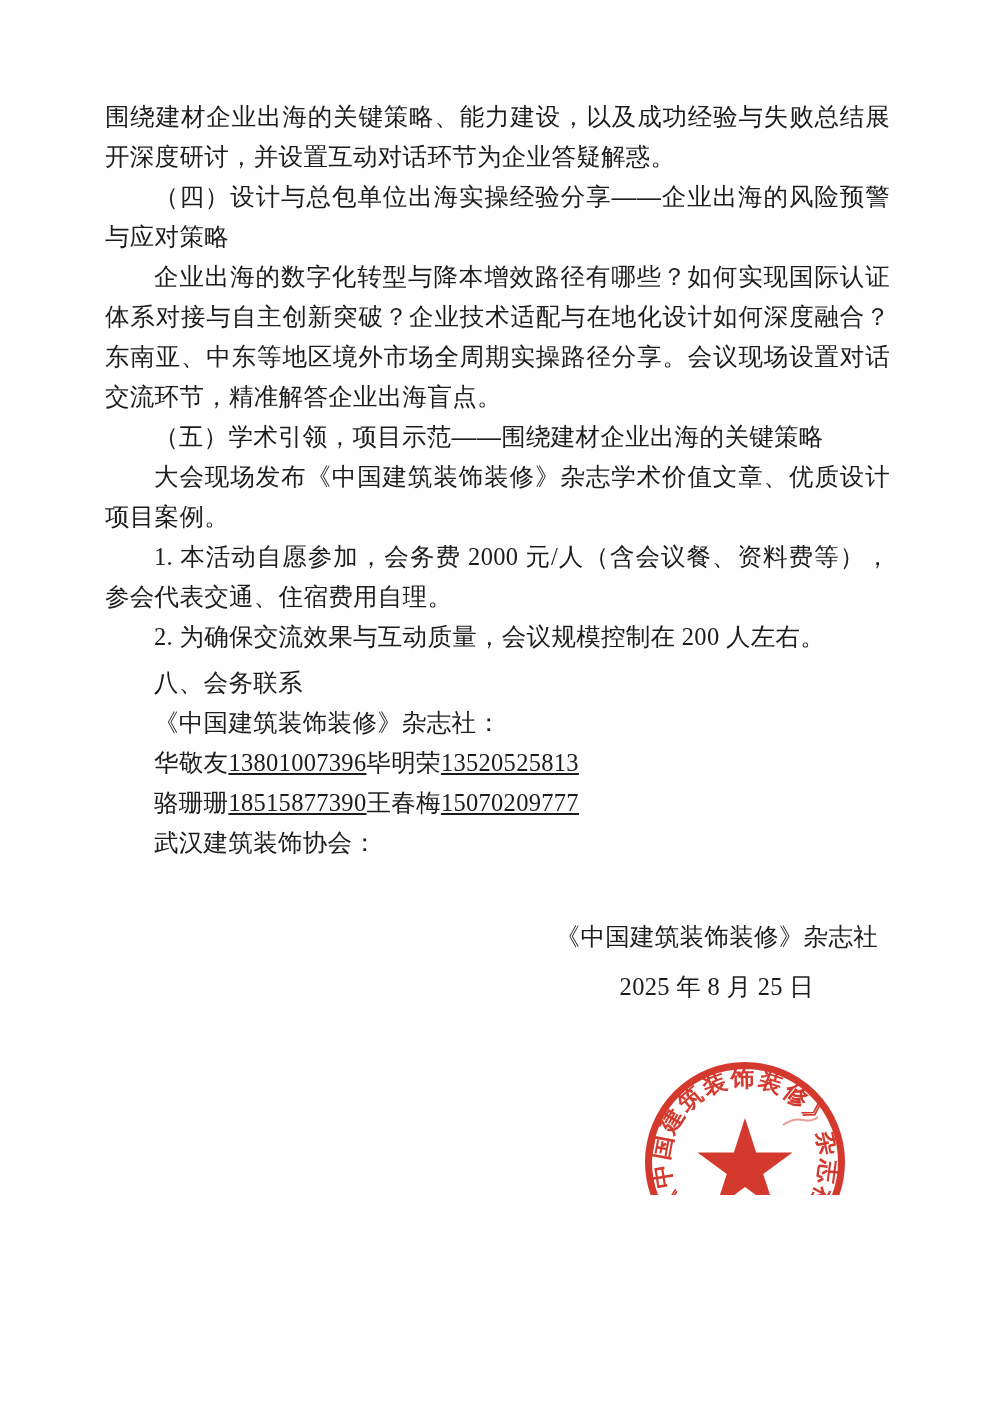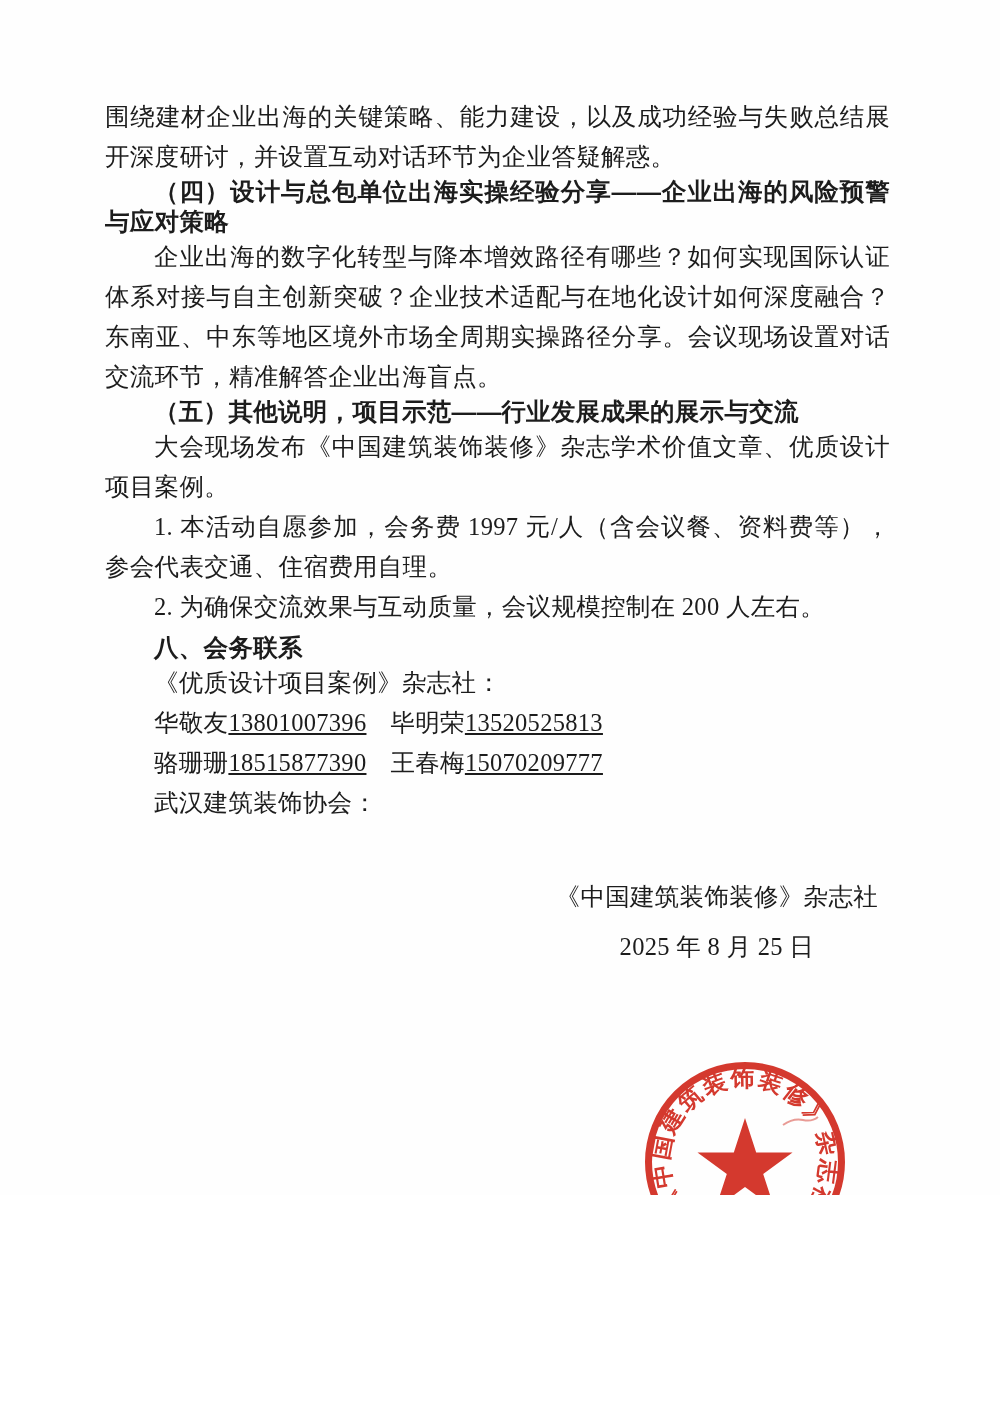--- a/index.html
+++ b/index.html
@@ -19,36 +19,36 @@
   .para {
     font-size: 24.5px;
     line-height: 40px;
     text-align: justify;
     text-indent: 2em;
     letter-spacing: 0.3px;
   }
   .para.cont { text-indent: 0; }
   .head {
     font-size: 24.5px;
-    line-height: 30px;
-    font-weight: 700;
+    line-height: 40px;
+    font-weight: 400;
     text-align: justify;
     text-indent: 2em;
     font-family: "Liberation Sans", "DejaVu Sans", sans-serif;
     letter-spacing: 0.3px;
   }
   .head.sync { margin-top: 6px; }
   .contact-row {
     font-size: 24.5px;
     line-height: 40px;
     padding-left: 49px;
     letter-spacing: 0.3px;
   }
   .c-phone { margin-left: 0; text-decoration: underline; }
-  .c-name2 { margin-left: 24px; }
+  .c-name2 { }
   .c-name2.wide { margin-left: 42px; }
   .attach { margin-top: 44px; }
   .sig-block {
     text-align: right;
     margin-top: 54px;
     margin-right: 12px;
   }
   .sig-inner {
     display: inline-block;
     text-align: center;
@@ -88,31 +88,31 @@
 
 <div class="page">
   <div class="content">
 
     <p class="para cont">围绕建材企业出海的关键策略、能力建设，以及成功经验与失败总结展开深度研讨，并设置互动对话环节为企业答疑解惑。</p>
 
     <p class="head">（四）设计与总包单位出海实操经验分享——企业出海的风险预警与应对策略</p>
 
     <p class="para">企业出海的数字化转型与降本增效路径有哪些？如何实现国际认证体系对接与自主创新突破？企业技术适配与在地化设计如何深度融合？东南亚、中东等地区境外市场全周期实操路径分享。会议现场设置对话交流环节，精准解答企业出海盲点。</p>
 
-    <p class="head">（五）其他说明，项目示范——行业发展成果的展示与交流</p>
+    <p class="head">（五）学术引领，项目示范——围绕建材企业出海的关键策略</p>
 
     <p class="para">大会现场发布《中国建筑装饰装修》杂志学术价值文章、优质设计项目案例。</p>
 
 
-    <p class="para">1. 本活动自愿参加，会务费 1997 元/人（含会议餐、资料费等），参会代表交通、住宿费用自理。</p>
+    <p class="para">1. 本活动自愿参加，会务费 2000 元/人（含会议餐、资料费等），参会代表交通、住宿费用自理。</p>
     <p class="para">2. 为确保交流效果与互动质量，会议规模控制在 200 人左右。</p>
 
     <p class="head sync">八、会务联系</p>
 
-    <p class="para">《优质设计项目案例》杂志社：</p>
+    <p class="para">《中国建筑装饰装修》杂志社：</p>
 
     <div class="contact-row">
       <span class="c-name">华敬友</span><span class="c-phone">13801007396</span><span class="c-name2">毕明荣</span><span class="c-phone">13520525813</span>
     </div>
 
     <div class="contact-row">
       <span class="c-name">骆珊珊</span><span class="c-phone">18515877390</span><span class="c-name2">王春梅</span><span class="c-phone">15070209777</span>
     </div>
 
     <p class="para">武汉建筑装饰协会：</p>

